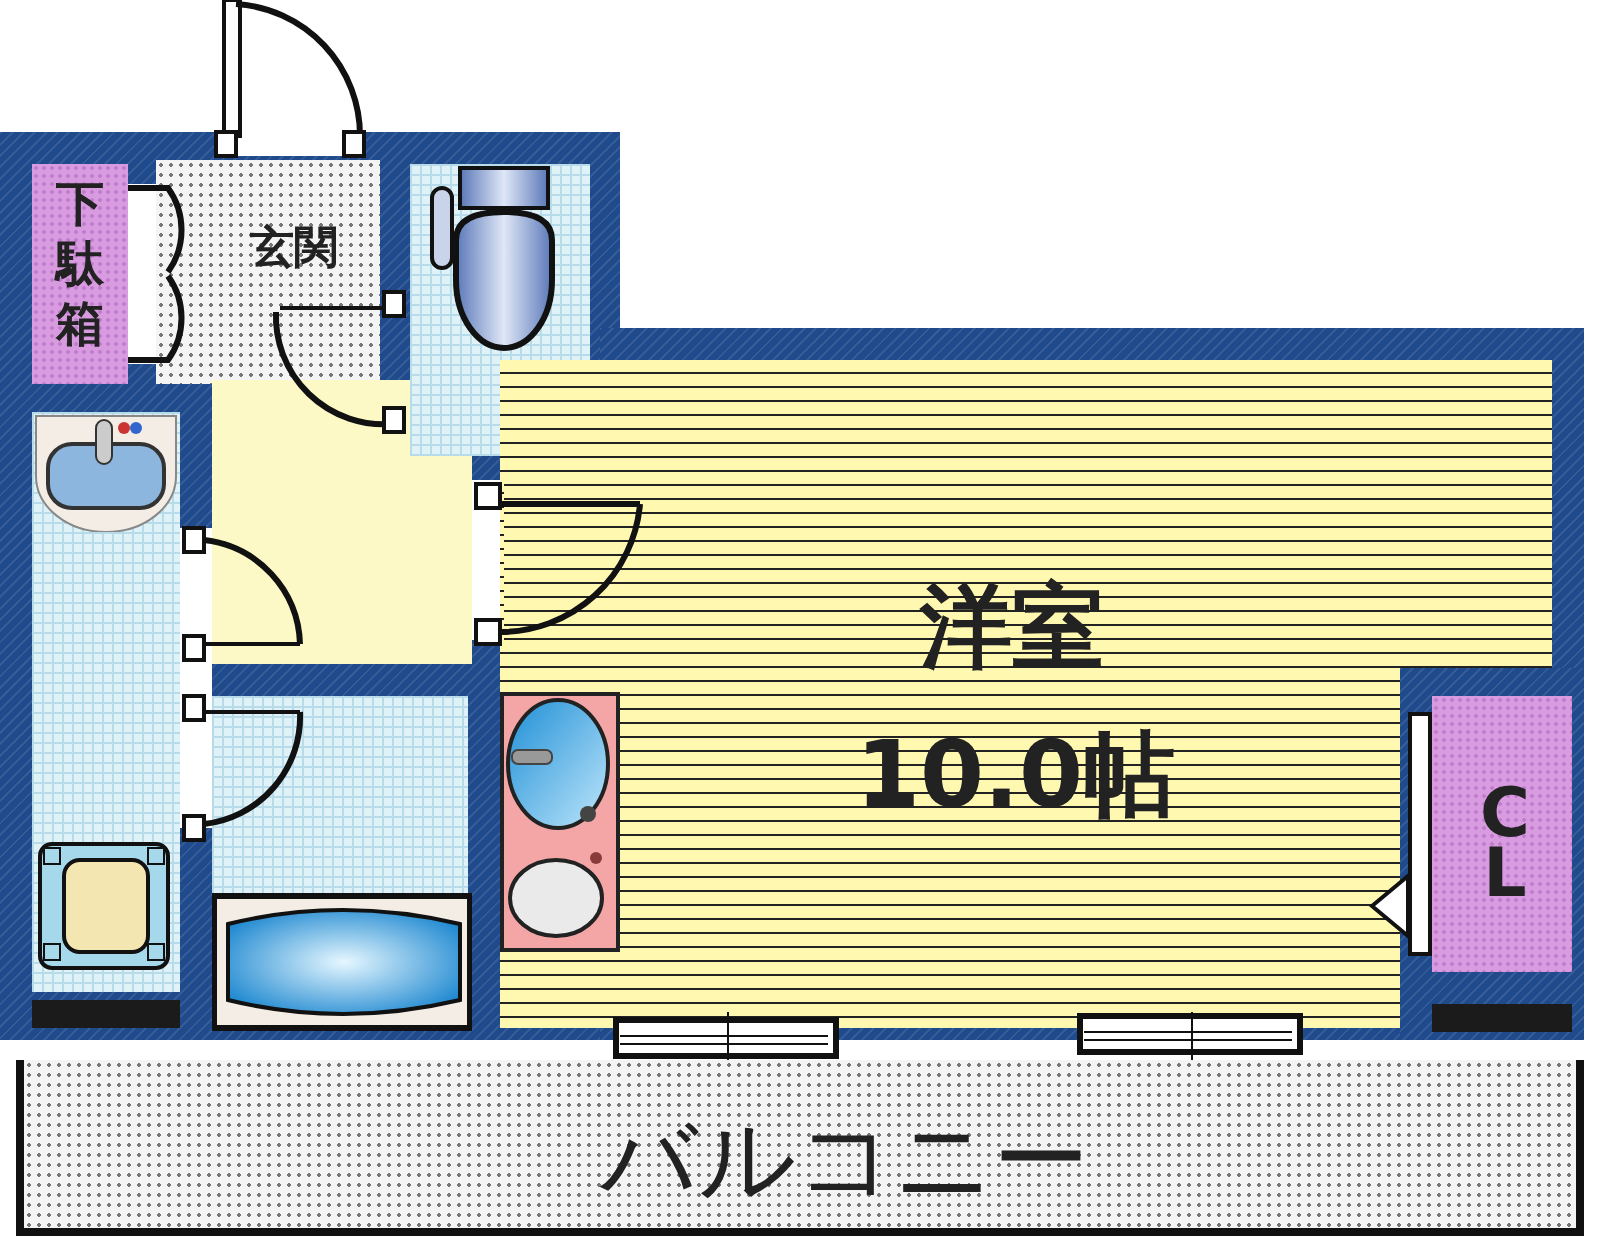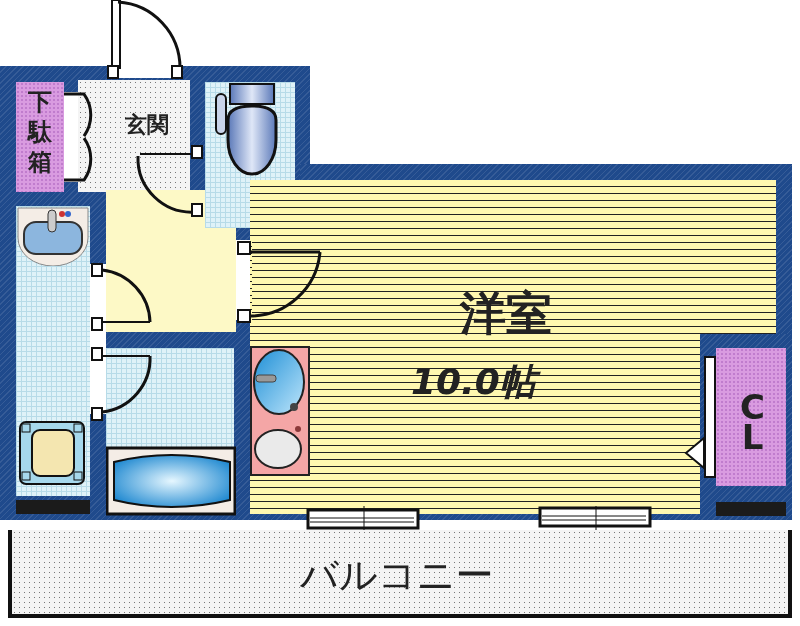--- a/index.html
+++ b/index.html
@@ -125,21 +125,21 @@
     </defs>
   <rect x="1" y="1" width="58" height="128" fill="#f4a6a6" stroke="#222" stroke-width="2"></rect>
   <ellipse cx="29" cy="36" rx="25" ry="32" fill="url(#sg)" stroke="#222" stroke-width="2"></ellipse>
   <rect x="6" y="29" width="20" height="7" rx="3" fill="#999" stroke="#444"></rect>
   <circle cx="44" cy="61" r="4" fill="#444"></circle>
   <circle cx="48" cy="83" r="3" fill="#8b3a3a"></circle>
   <ellipse cx="28" cy="103" rx="23" ry="19" fill="#eaeaea" stroke="#222" stroke-width="2"></ellipse>
 </svg>
 
 <div class="abs label" style="left:460px;top:290px;font-size:46px;">洋室</div>
-<div class="abs label" style="left:411px;top:364px;font-size:36px;font-style:italic;">10.0帖</div>
+<div class="abs label" style="left:428px;top:364px;font-size:46px;">10.0帖</div>
 
 <div class="abs purple" style="left:716px;top:348px;width:70px;height:138px;"></div>
 <div class="abs" style="left:704px;top:356px;width:8px;height:118px;background:#fff;border:2px solid #111;"></div>
 <svg class="abs" style="left:682px;top:436px;" width="24" height="34">
   <path d="M22 2 L4 17 L22 32z" fill="#fff" stroke="#111" stroke-width="2"></path>
 </svg>
 <div class="abs label" style="left:740px;top:390px;font-size:34px;text-align:center;">
   <div>C</div>
   <div style="margin-top:-4px;">L</div>
 </div>
@@ -150,13 +150,13 @@
   <path d="M4 12 h104 M4 16 h104" stroke="#111" stroke-width="1"></path>
   <path d="M58 0 v36" stroke="#111" stroke-width="1"></path>
 </svg>
 <svg class="abs" style="left:538px;top:506px;" width="116" height="40">
   <rect x="2" y="2" width="110" height="18" fill="#fff" stroke="#111" stroke-width="3"></rect>
   <path d="M4 10 h104 M4 14 h104" stroke="#111" stroke-width="1"></path>
   <path d="M58 0 v36" stroke="#111" stroke-width="1"></path>
 </svg>
 
 <div class="abs dots" style="left:8px;top:530px;width:776px;height:84px;border-left:4px solid #111;border-right:4px solid #111;border-bottom:4px solid #111;"></div>
-<div class="abs label" style="left:300px;top:556px;font-size:38px;font-weight:normal;">バルコニー</div>
+<div class="abs label" style="left:300px;top:556px;font-size:48px;font-weight:normal;">バルコニー</div>
 
 </body></html>

